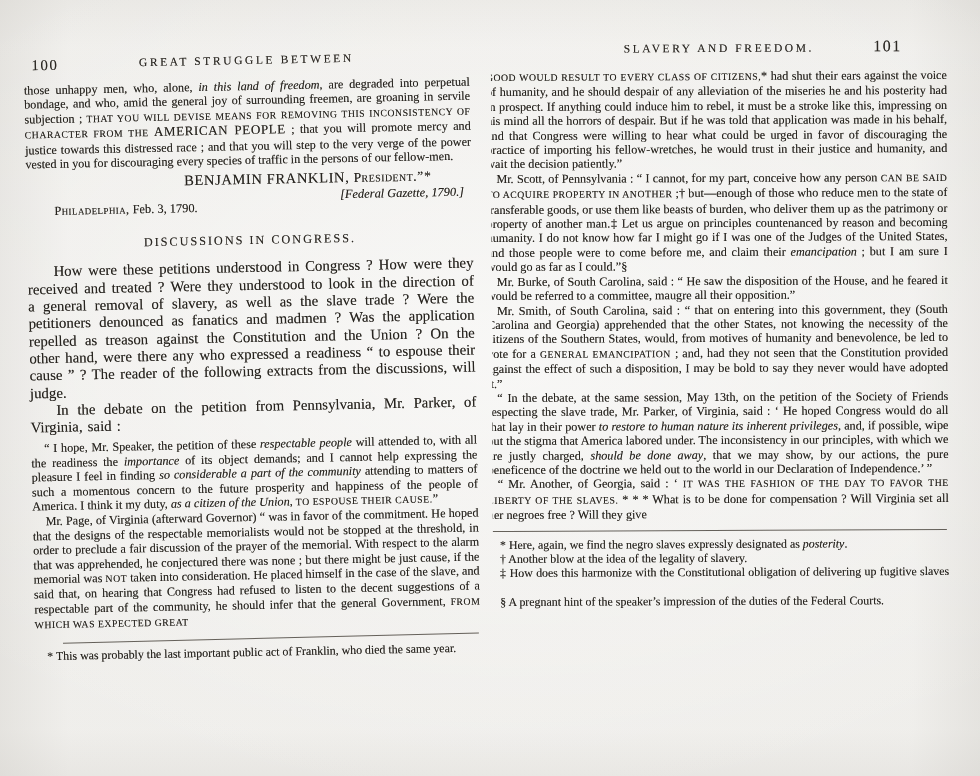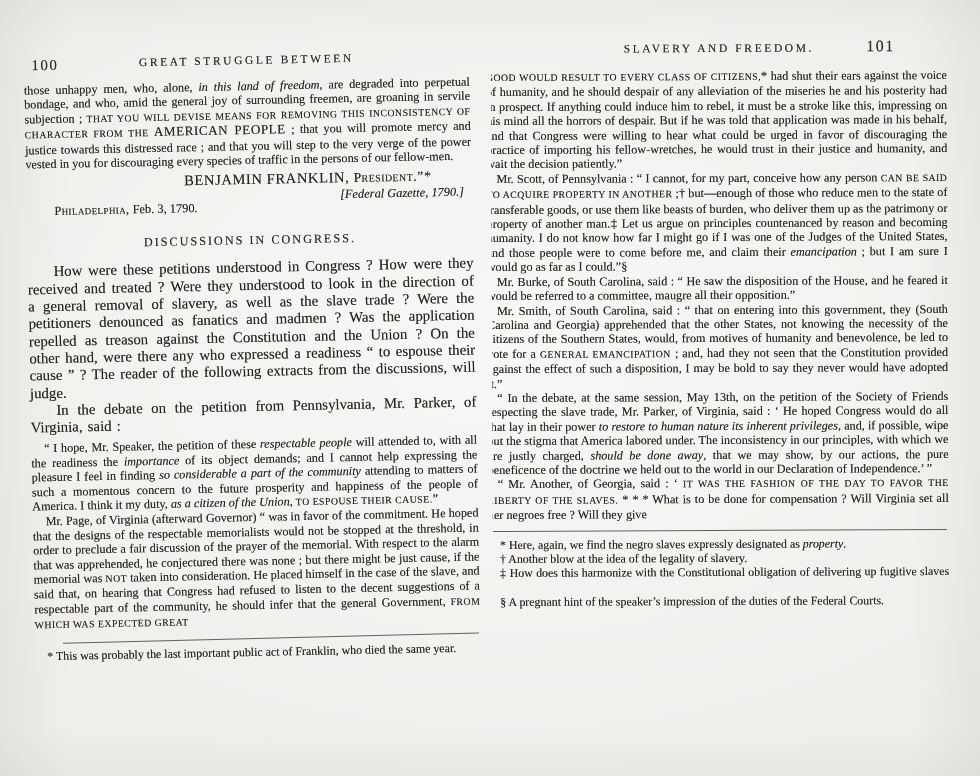--- a/index.html
+++ b/index.html
@@ -37,21 +37,21 @@
   .runhead-row { position: relative; height: 24px; margin-bottom: 7px; }
   .runhead {
     display: block; text-align: center;
     font-size: 11.5px; letter-spacing: 2.6px;
     color: #2c2924;
   }
   .page-left  .runhead { padding-top: 6px; }
   .page-right .runhead { padding-top: 4px; }
   .pageno { position: absolute; font-size: 15px; letter-spacing: 1.5px; color: #2c2924; }
   .page-left  .pageno { left: 8px; top: 5px; }
-  .page-right .pageno { right: 52px; top: 0; font-size: 16px; }
+  .page-right .pageno { right: 45px; top: 0; font-size: 16px; }
 
   p { margin: 0; }
   .just { text-align: justify; }
   .small { font-size: 12.2px; line-height: 14.4px; }
   .big   { font-size: 14.8px; line-height: 17.3px; word-spacing: 1.5px; }
   .ind   { text-indent: 26px; }
   .ind2  { text-indent: 13px; }
 
   .s-i   { font-style: italic; }
   .s-sc  { font-size: 0.80em; letter-spacing: 0.5px; }
@@ -129,21 +129,21 @@
     <div class="clip">
       <div class="clip-inner">
         <p class="small just rp-par noind"><span class="s-sc">GOOD WOULD RESULT TO EVERY CLASS OF CITIZENS,</span><span>* had shut their ears against the voice of humanity, and he should despair of any alleviation of the miseries he and his posterity had in prospect.  If anything could induce him to rebel, it must be a stroke like this, impressing on his mind all the horrors of despair.  But if he was told that application was made in his behalf, and that Congress were willing to hear what could be urged in favor of discouraging the practice of importing his fellow-wretches, he would trust in their justice and humanity, and wait the decision patiently.”</span></p>
         <p class="small just rp-par"><span>Mr. Scott, of Pennsylvania :  “ I cannot, for my part, conceive how any person </span><span class="s-sc">CAN BE SAID TO ACQUIRE PROPERTY IN ANOTHER</span><span> ;† but—enough of those who reduce men to the state of transferable goods, or use them like beasts of burden, who deliver them up as the patrimony or property of another man.‡  Let us argue on principles countenanced by reason and becoming humanity.  I do not know how far I might go if I was one of the Judges of the United States, and those people were to come before me, and claim their </span><span class="s-i">emancipation</span><span> ; but I am sure I would go as far as I could.”§</span></p>
         <p class="small just rp-par"><span>Mr. Burke, of South Carolina, said :  “ He saw the disposition of the House, and he feared it would be referred to a committee, maugre all their opposition.”</span></p>
         <p class="small just rp-par"><span>Mr. Smith, of South Carolina, said :  “ that on entering into this government, they (South Carolina and Georgia) apprehended that the other States, not knowing the necessity of the citizens of the Southern States, would, from motives of humanity and benevolence, be led to vote for a </span><span class="s-sc">GENERAL EMANCIPATION</span><span> ; and, had they not seen that the Constitution provided against the effect of such a disposition, I may be bold to say they never would have adopted it.”</span></p>
         <p class="small just rp-par"><span>“ In the debate, at the same session, May 13th, on the petition of the Society of Friends respecting the slave trade, Mr. Parker, of Virginia, said : ‘ He hoped Congress would do all that lay in their power </span><span class="s-i">to restore to human nature its inherent privileges</span><span>, and, if possible, wipe out the stigma that America labored under.  The inconsistency in our principles, with which we are justly charged, </span><span class="s-i">should be done away</span><span>, that we may show, by our actions, the pure beneficence of the doctrine we held out to the world in our Declaration of Independence.’ ”</span></p>
         <p class="small just rp-par"><span>“ Mr. Another, of Georgia, said :  ‘ </span><span class="s-sc">IT WAS THE FASHION OF THE DAY TO FAVOR THE LIBERTY OF THE SLAVES.</span><span>   *   *   *   What is to be done for compensation ?  Will Virginia set all her negroes free ?  Will they give</span></p>
 
         <div class="fn-rule"></div>
-        <p class="fn just"><span>* Here, again, we find the negro slaves expressly designated as </span><span class="s-i">property</span><span>.</span></p>
+        <p class="fn just"><span>* Here, again, we find the negro slaves expressly designated as </span><span class="s-i">posterity</span><span>.</span></p>
         <p class="fn just"><span>† Another blow at the idea of the legality of slavery.</span></p>
         <p class="fn just"><span>‡ How does this harmonize with the Constitutional obligation of delivering up fugitive slaves ?</span></p>
         <p class="fn just"><span>§ A pregnant hint of the speaker’s impression of the duties of the Federal Courts.</span></p>
       </div>
     </div>
   </section>
 
 </div>
 
 </body></html>

